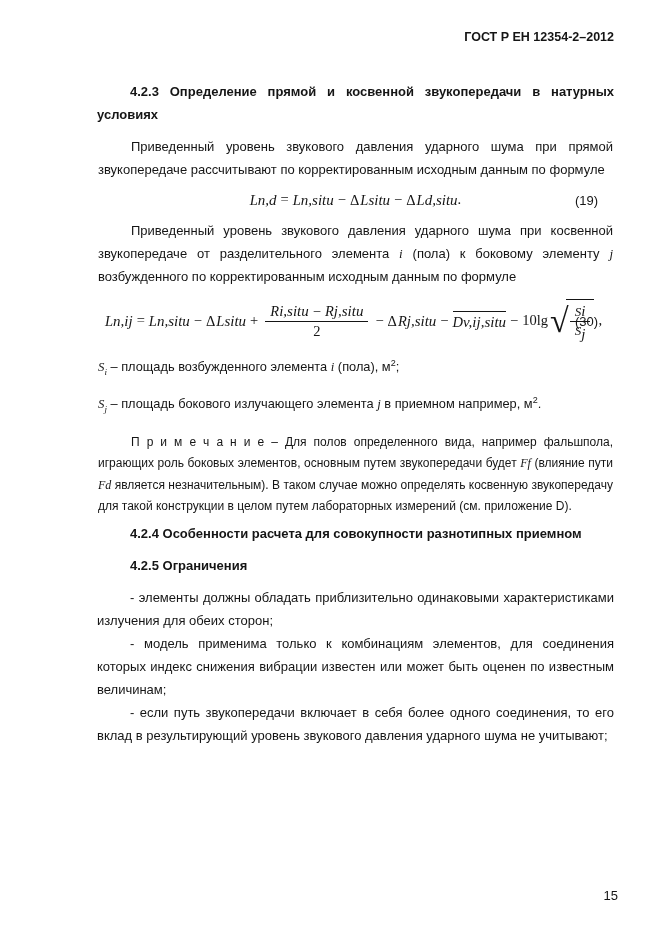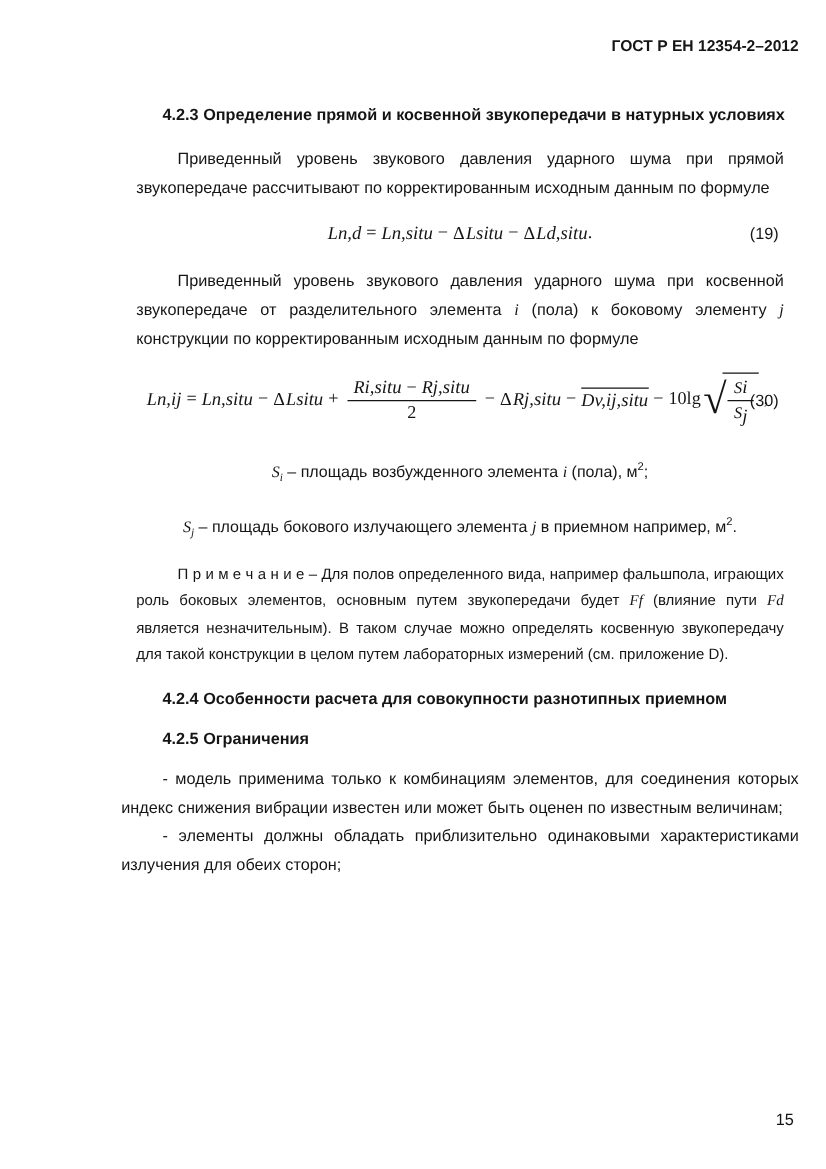--- a/index.html
+++ b/index.html
@@ -6,31 +6,31 @@
   html, body { margin: 0; padding: 0; background: #ffffff; }
   .page {
     position: relative;
     width: 661px;
     height: 935px;
     background: #ffffff;
     font-family: "Liberation Sans", sans-serif;
     font-size: 13px;
     line-height: 23px;
     color: #151515;
-    padding: 30px 22px 0 97px;
+    padding: 30px 47px 0 97px;
     overflow: hidden;
   }
   .doc-header {
     text-align: right;
     font-weight: bold;
     font-size: 12.5px;
     line-height: 14px;
     margin-bottom: 36px;
   }
-  p { margin: 12px; text-align: justify; text-indent: 33px; }
+  p { margin: 1px; text-align: justify; text-indent: 33px; }
   .heading {
     font-size: 13px;
     font-weight: bold;
     margin: 4px 0 9px 0;
     text-align: justify;
     text-indent: 33px;
     line-height: 23px;
   }
   
   .formula {
@@ -69,36 +69,36 @@
     top: 50%;
     transform: translateY(-50%);
     font-family: "Liberation Sans", sans-serif;
     font-size: 13px;
   }
   
   .where { margin: 4px 0 6px 0; }
   .where-row { display: flex; }
   .where-label { width: 37px; flex: 0 0 37px; }
   .where-defs { flex: 1; }
-  .where-item { text-indent: 0; text-align: center; white-space: nowrap; font-size: 12.8px; margin-bottom: 5px; }
+  .where-item { text-indent: 0; text-align: left; white-space: nowrap; font-size: 12.8px; margin-bottom: 5px; }
   .where-item sub { font-size: 9px; font-style: italic; font-family: "Liberation Serif", serif; }
   .where-item sup { font-size: 9px; }
   
   .note {
     font-size: 12px;
     line-height: 21.5px;
     margin-top: 4px;
   }
   .note .var { font-size: 12px; }
   
   .limit-item { margin: 0; }
   
   .page-number {
     position: absolute;
-    right: 26px;
+    right: 43px;
     bottom: 28px;
     font-size: 13px;
     margin-top: 32px;
   }
 </style>
 </head>
 <body>
 
 <div class="page">
 
@@ -129,21 +129,21 @@
       <span class="term">
           <span class="delta">Δ</span>
           <span class="var">L</span>
           <sub>d,situ</sub>
         </span>
       <span>.</span>
     </div>
     <span class="fnum">(19)</span>
   </div>
 
-  <p><span>Приведенный уровень звукового давления ударного шума при косвенной звукопередаче от разделительного элемента </span><span class="var">i</span><span> (пола) к боковому элементу </span><span class="var">j</span><span> конструкции по корректированным исходным данным по формуле</span></p>
+  <p><span>Приведенный уровень звукового давления ударного шума при косвенной звукопередаче от разделительного элемента </span><span class="var">i</span><span> (пола) к боковому элементу </span><span class="var">j</span><span> возбужденного по корректированным исходным данным по формуле</span></p>
 
   <div class="formula tall">
     <div class="feq">
       <span class="term">
           <span class="var">L</span>
           <sub>n,ij</sub>
         </span>
       <span class="op">=</span>
       <span class="term">
           <span class="var">L</span>
@@ -206,18 +206,19 @@
   </div>
 
   <p class="note"><span>П р и м е ч а н и е</span><span> – Для полов определенного вида, например фальшпола, играющих роль боковых элементов, основным путем звукопередачи будет </span><span class="var">Ff</span><span> (влияние пути </span><span class="var">Fd</span><span> является незначительным). В таком случае можно определять косвенную звукопередачу для такой конструкции в целом путем лабораторных измерений (см. приложение D).</span></p>
 
   <div class="heading">4.2.4 Особенности расчета для совокупности разнотипных приемном</div>
 
 
   <div class="heading">4.2.5 Ограничения</div>
 
 
+  <p class="limit-item">- элементы должны обладать приблизительно одинаковыми характеристиками излучения для обеих сторон;</p>
   <p class="limit-item">- модель применима только к комбинациям элементов, для соединения которых индекс снижения вибрации известен или может быть оценен по известным величинам;</p>
-  <p class="limit-item">- элементы должны обладать приблизительно одинаковыми характеристиками излучения для обеих сторон;</p>
+  <p class="limit-item">- если путь звукопередачи включает в себя более одного соединения, то его вклад в результирующий уровень звукового давления ударного шума не учитывают;</p>
 
   <div class="page-number">15</div>
 
 </div>
 
 </body></html>

